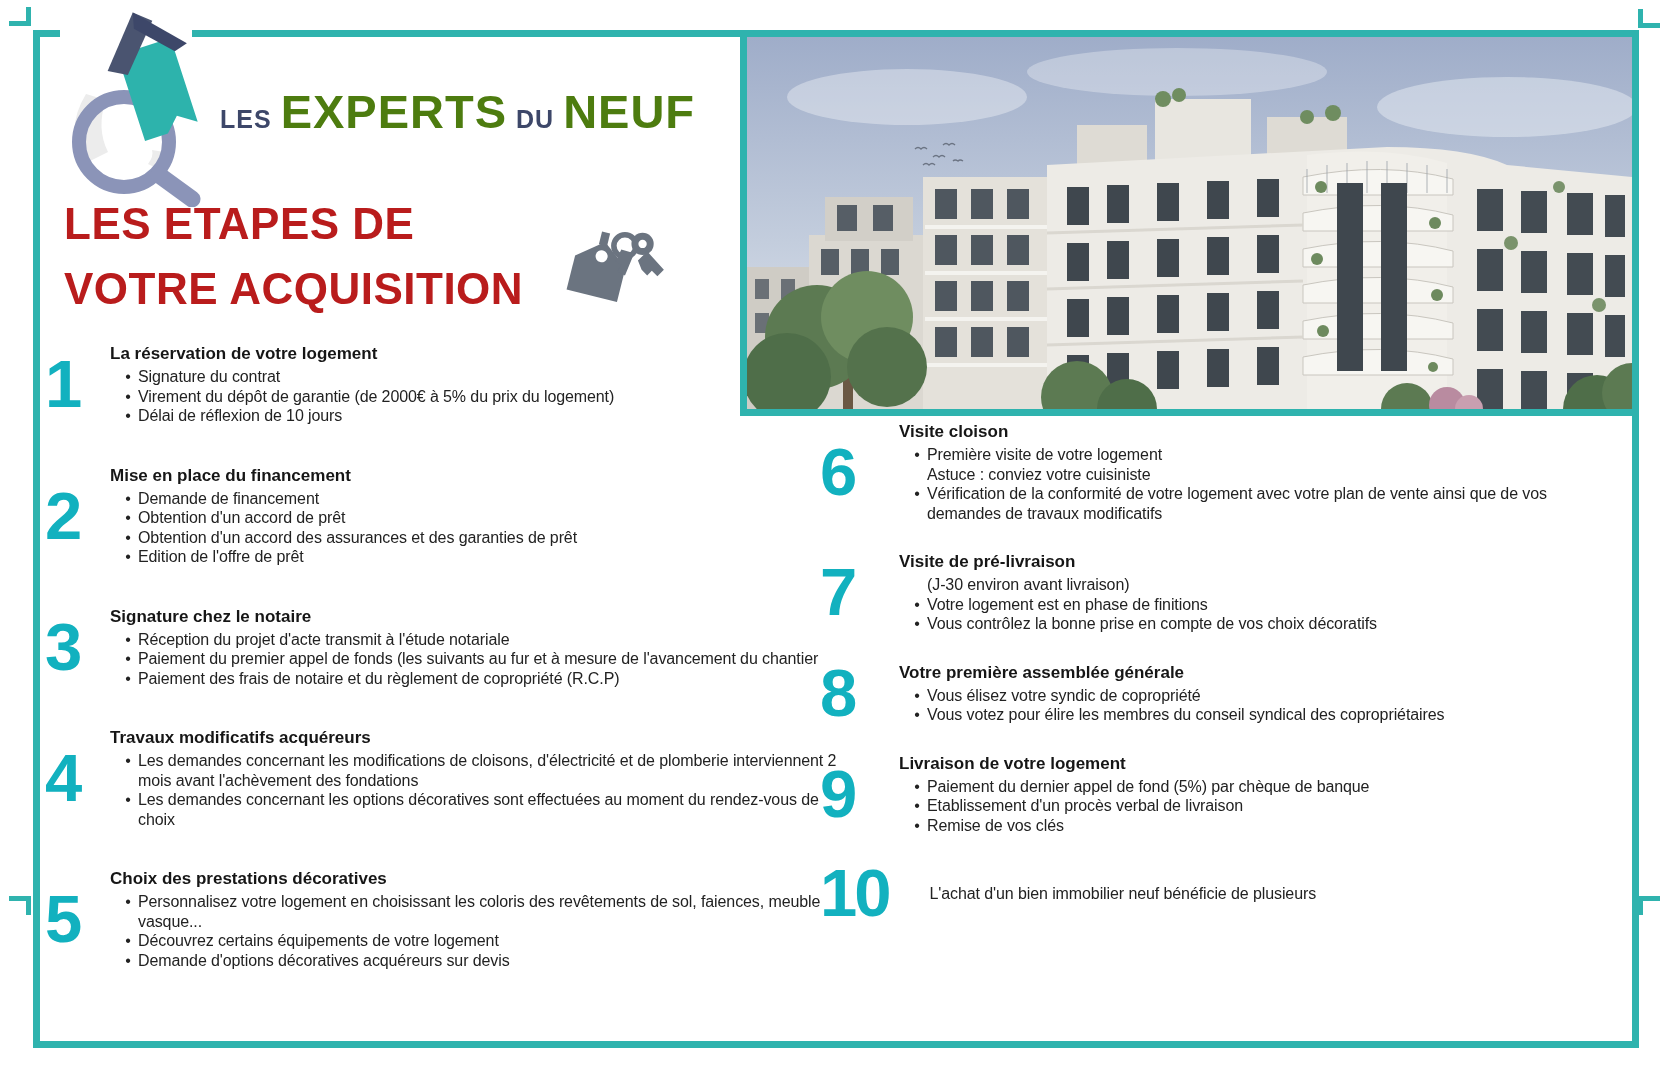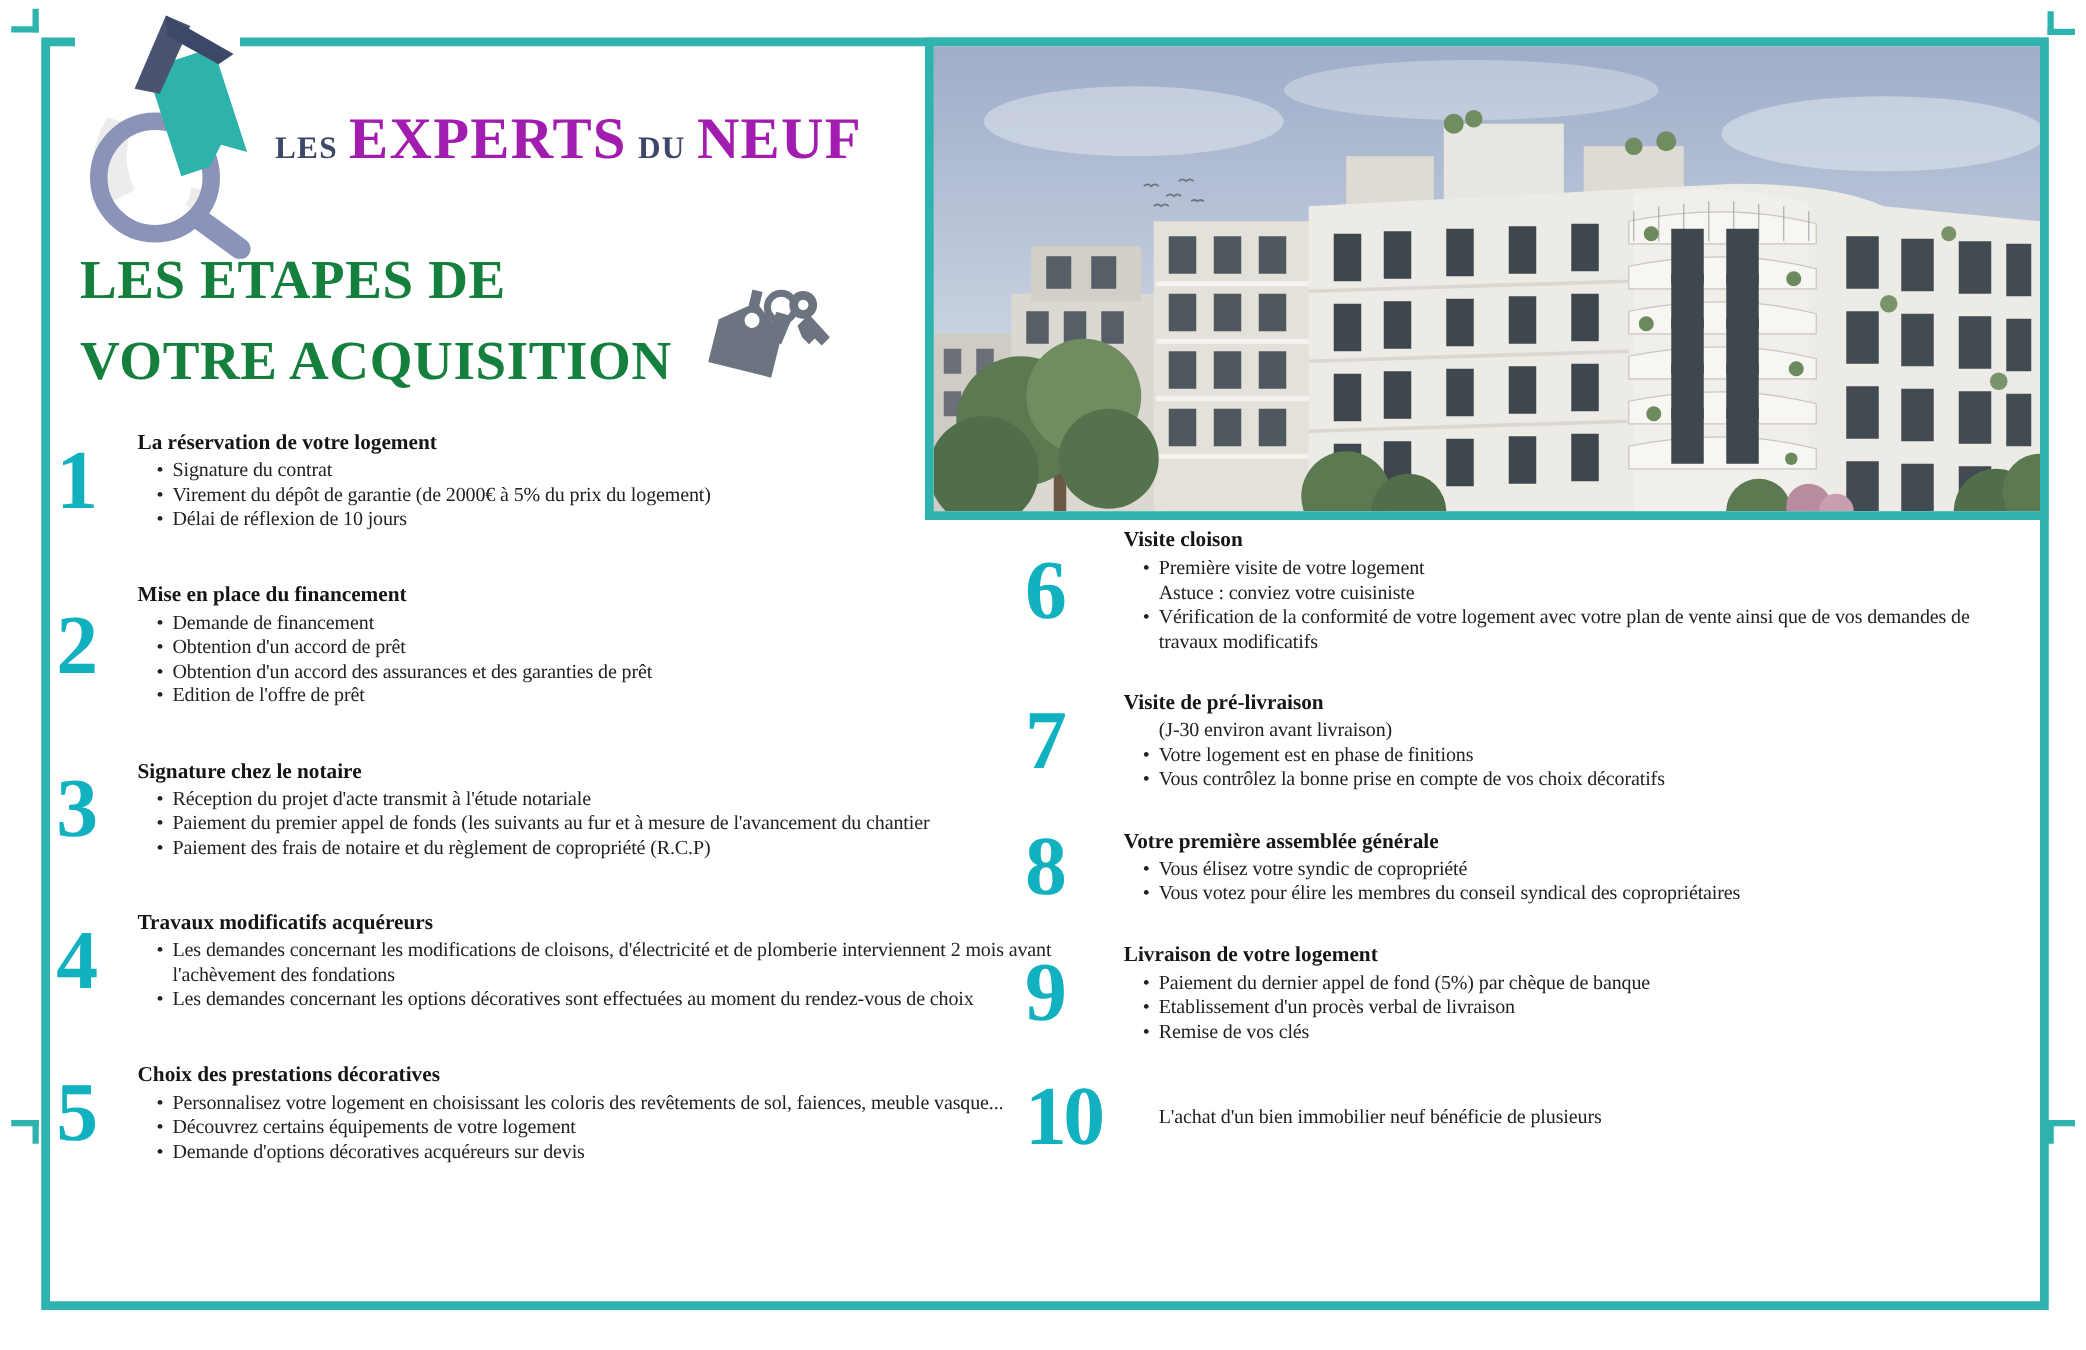--- a/index.html
+++ b/index.html
@@ -1,21 +1,21 @@
 <!DOCTYPE html>
 <html lang="fr"><head>
 <meta charset="utf-8">
 <style>
   html,body{margin:0;padding:0;}
   body{
     width:1669px;height:1080px;background:#ffffff;
     font-family:"Liberation Sans","DejaVu Sans",sans-serif;
     color:#1d1d1d;overflow:hidden;
   }
-  .page{position:relative;width:1669px;height:924px;background:#fff;font-family:Liberation Serif, serif;}
+  .page{position:relative;width:1669px;height:924px;background:#fff;}
 
   
   .corner{position:absolute;width:17px;height:14px;border:0 solid #2fb3ae;}
   .corner.tl{left:9px;top:7px;border-right-width:5px;border-bottom-width:5px;}
   .corner.tr{right:9px;top:9px;border-left-width:5px;border-bottom-width:5px;}
   .corner.bl{left:9px;bottom:9px;border-right-width:5px;border-top-width:5px;}
   .corner.br{right:9px;bottom:9px;border-left-width:5px;border-top-width:5px;}
 
   
   .frame{position:absolute;left:33px;top:30px;width:1606px;height:1018px;
@@ -24,25 +24,25 @@
   
   .photo{position:absolute;left:740px;top:30px;width:899px;height:386px;
     border:7px solid #2fb3ae;box-sizing:border-box;background:#cdd5e2;overflow:hidden;}
   .photo svg{display:block;width:100%;height:100%;}
 
   
   .logo{position:absolute;left:52px;top:2px;width:660px;height:195px;}
   .logo .mark{position:absolute;left:0;top:0;width:170px;height:205px;}
   .brand{position:absolute;left:168px;top:82px;display:flex;align-items:baseline;gap:9px;white-space:nowrap;}
   .brand .sm{font-size:25px;font-weight:700;color:#3d4769;letter-spacing:1px;}
-  .brand .lg{font-size:47px;font-weight:700;letter-spacing:1px;color:#a21caf;}
+  .brand .lg{font-size:47px;font-weight:700;letter-spacing:1px;color:#4d7c0f;}
 
   
   .title{position:absolute;left:64px;top:192px;font-size:44px;line-height:1.47;
-    font-weight:700;color:#15803d;letter-spacing:0.5px;}
+    font-weight:700;color:#b91c1c;letter-spacing:0.5px;}
   .keys{position:absolute;left:556px;top:218px;width:112px;height:88px;}
 
   
   .col{position:absolute;display:flex;flex-direction:column;}
   .col-left{left:45px;top:344px;width:800px;}
   .col-right{left:820px;top:422px;width:762px;}
 
   .step{display:flex;gap:13px;align-items:center;}
   .col-left .step{margin-bottom:40px;}
   .col-right .step{margin-bottom:29px;}

